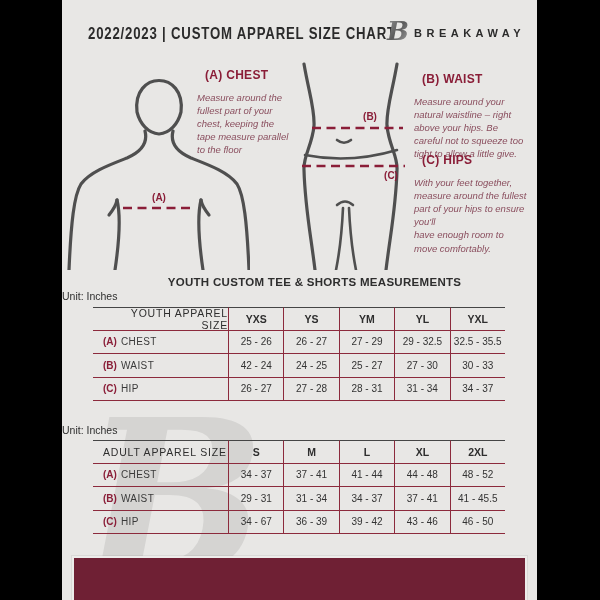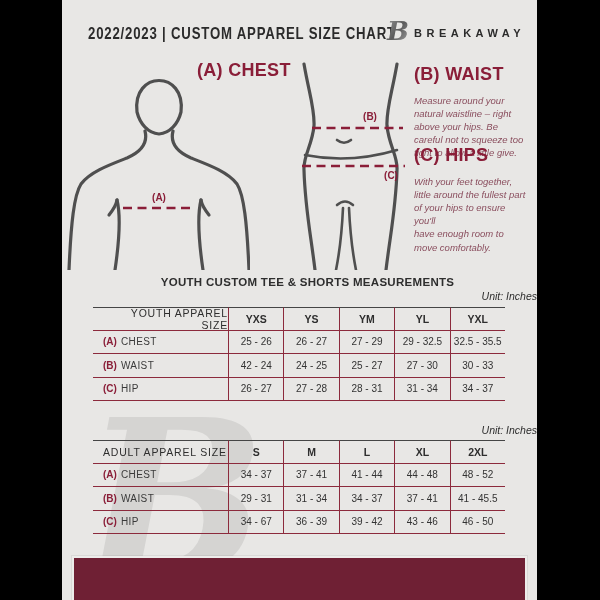--- a/index.html
+++ b/index.html
@@ -19,29 +19,29 @@
   
   .fig{position:absolute;}
   .fig path,.fig line{fill:none;}
   .outline{stroke:var(--figure_outline,#4f4f4f);stroke-width:3.2;stroke-linecap:round;}
   .dashline{stroke:var(--accent,#8a1e38);stroke-width:2.6;stroke-dasharray:9 5.5;}
   .marker{font-family:"Liberation Sans",sans-serif;font-size:10px;font-weight:bold;
           fill:var(--accent,#8a1e38);}
 
   
   .note{position:absolute;}
-  .note h3{margin:0;font-size:18px;font-weight:bold;color:var(--accent,#8a1e38);letter-spacing:.3px;}
+  .note h3{margin:8px;font-size:12px;font-weight:bold;color:var(--accent,#8a1e38);letter-spacing:.3px;}
   .note p{margin:9px 0 0 0;font-size:9.5px;font-style:italic;line-height:1.38;
           color:var(--desc_text,#8a4e5e);white-space:pre-line;}
 
   
-  .sec-title{position:absolute;left:8px;width:475px;text-align:center;font-size:11.5px;
+  .sec-title{position:absolute;left:15px;width:475px;text-align:center;font-size:11.5px;
              font-weight:bold;color:#2e2e2e;letter-spacing:.3px;}
-  .sec-unit{position:absolute;left:0;width:475px;text-align:right;font-size:10.5px;
-            font-style:italic;color:#2e2e2e;}
+  .sec-unit{position:absolute;left:0;width:475px;text-align:left;font-size:10.5px;
+            color:#2e2e2e;}
 
   
   .stable{position:absolute;left:31px;width:412px;display:grid;
           grid-template-columns:135px repeat(5,55.4px);z-index:1;}
   .stable .cell{height:23.5px;display:flex;align-items:center;justify-content:center;
           border-bottom:1.3px solid var(--table_border,#8c2a3c);font-size:10px;color:#333;}
   .stable .cell.c0{justify-content:flex-start;padding-left:10px;}
   .stable .cell:not(.c0){border-left:1.3px solid var(--table_border,#8c2a3c);}
   .stable .cell.toprow{border-top:1.5px solid var(--table_top_border,#454545);text-align:right;}
   .stable .th{font-weight:bold;font-size:10.5px;color:#2e2e2e;}
@@ -99,28 +99,29 @@
       <path class="outline" style="stroke-width:2.6" d="M17 97 Q62 106 109 92"></path>
       <line class="dashline" x1="14" y1="108" x2="117" y2="108"></line>
       <text class="marker" x="103" y="121" text-anchor="middle">(C)</text>
       <path class="outline" style="stroke-width:2.6" d="M49 147 Q57 140 65 147"></path>
       <path class="outline" style="stroke-width:2.6" d="M55 150 C54 172 52 192 48 212"></path>
       <path class="outline" style="stroke-width:2.6" d="M61 150 C62 172 64 192 68 212"></path>
     </svg>
 
     <div class="note" style="left:135px;top:60px;width:98px;">
       <h3>(A) CHEST</h3>
+      <p>Measure around the fullest part of your chest, keeping the tape measure parallel to the floor</p>
     </div>
     <div class="note" style="left:352px;top:64px;width:112px;">
       <h3>(B) WAIST</h3>
       <p>Measure around your natural waistline – right above your hips. Be careful not to squeeze too tight to allow a little give.</p>
     </div>
     <div class="note" style="left:352px;top:145px;width:115px;">
       <h3>(C) HIPS</h3>
-      <p>With your feet together, little around the fullest part of your hips to ensure you'll
+      <p>With your feet together, measure around the fullest part of your hips to ensure you'll
 have enough room to move comfortably.</p>
     </div>
 
     <div class="watermark">B</div>
 
     <div class="sec-title" style="top:276px;">YOUTH CUSTOM TEE &amp; SHORTS MEASUREMENTS</div>
     <div class="sec-unit" style="top:290px;">Unit: Inches</div>
 
     <div class="stable" style="top:307px;">
       <div class="cell th c0 toprow">YOUTH APPAREL SIZE</div>

